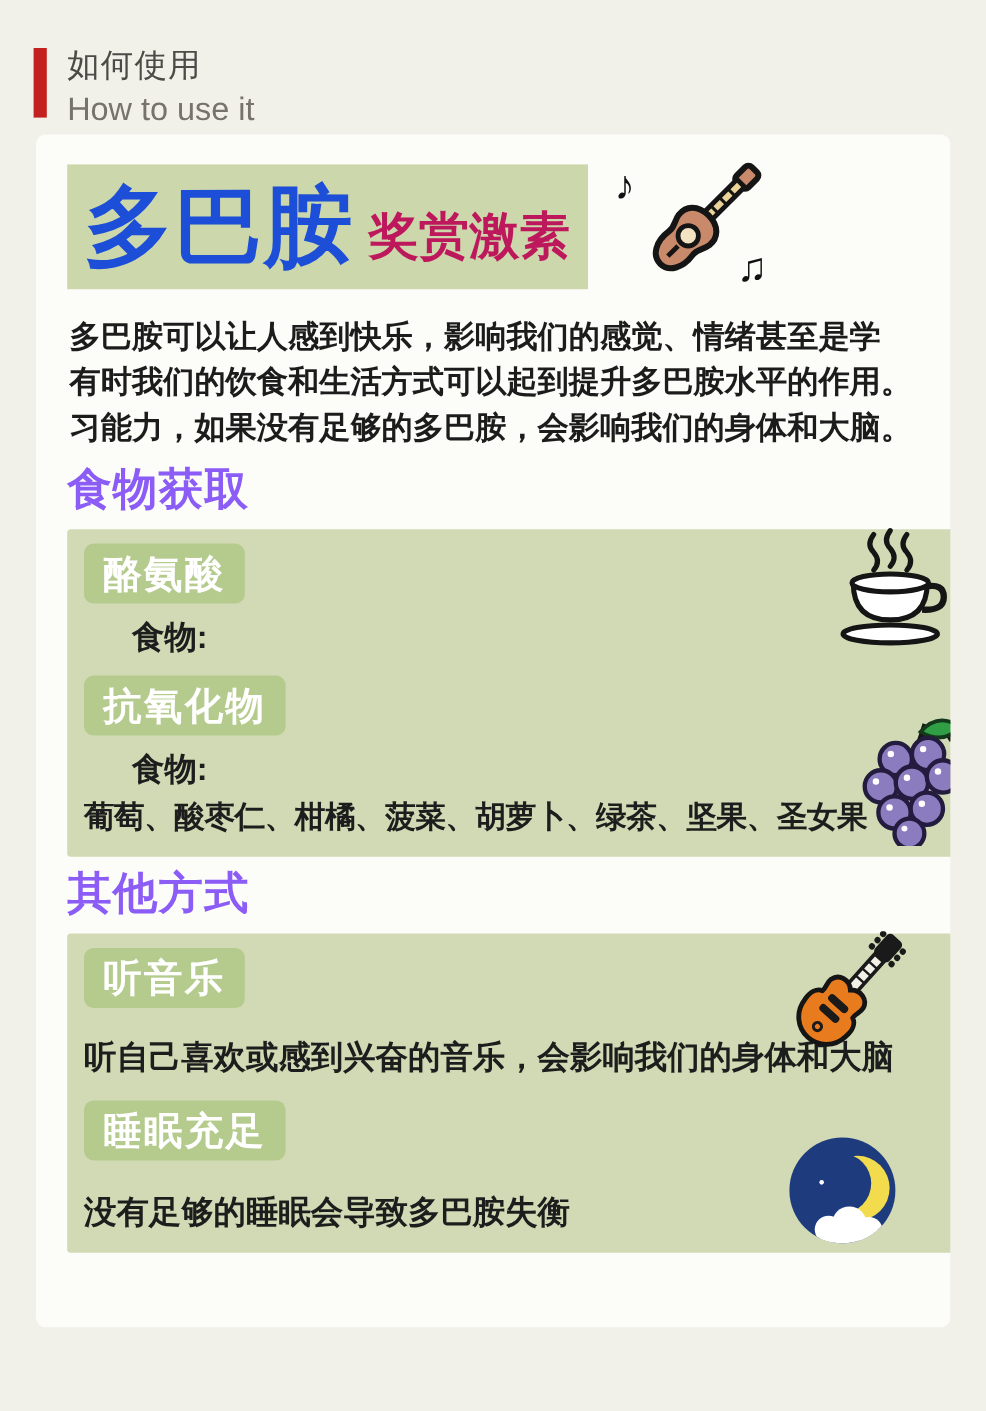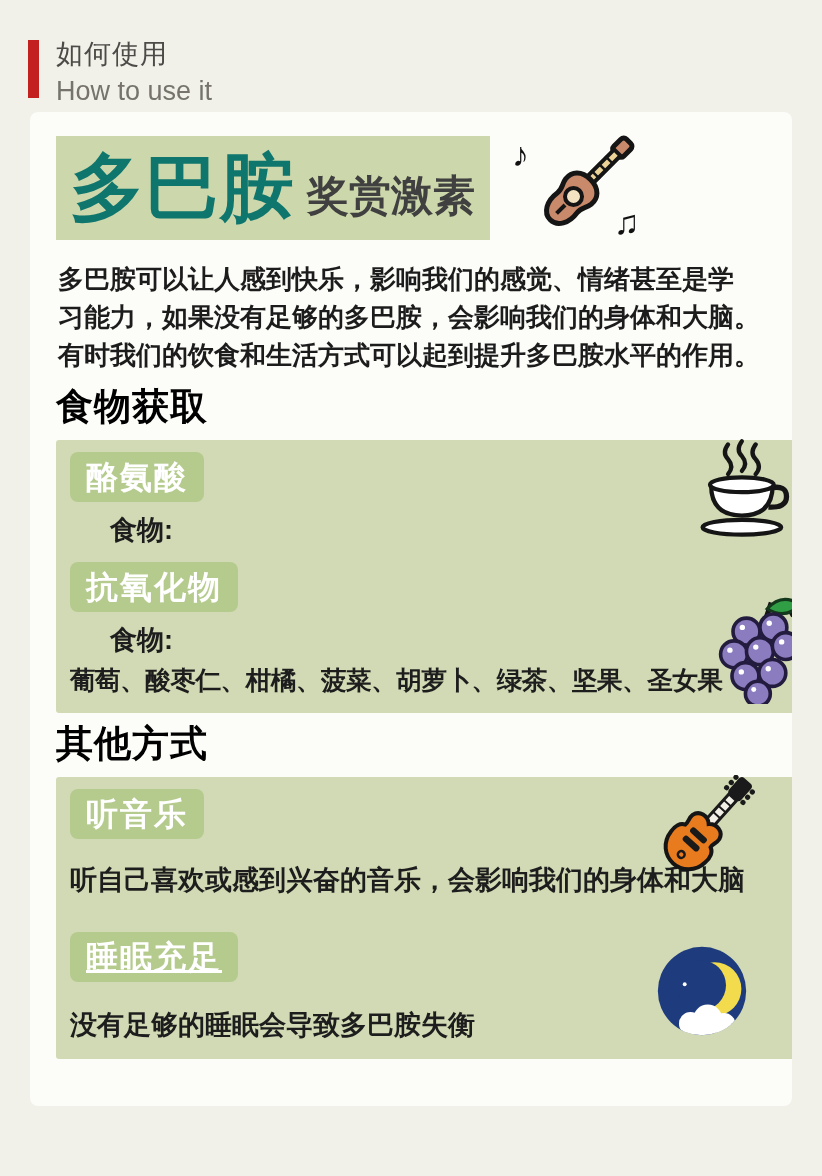--- a/index.html
+++ b/index.html
@@ -19,49 +19,49 @@
   .card{
     position:absolute;left:30px;top:112px;width:762px;height:994px;
     background:#fcfcf8;border-radius:8px;box-sizing:border-box;
     padding:16px 26px;overflow:hidden;
   }
   .title-row{display:flex;align-items:center;}
   .title-box{
     width:434px;height:104px;background:#ccd7ab;box-sizing:border-box;
     display:flex;align-items:center;padding:0 8px 0 14px;flex:none;
   }
-  .title-main{font-size:74px;font-weight:900;color:#0f766e;letter-spacing:1px;line-height:1;}
-  .title-sub{font-size:42px;font-weight:900;color:#404040;margin-left:12px;margin-top:16px;line-height:1;}
+  .title-main{font-size:74px;font-weight:900;color:#1d4ed8;letter-spacing:1px;line-height:1;}
+  .title-sub{font-size:42px;font-weight:900;color:#be185d;margin-left:12px;margin-top:16px;line-height:1;}
   .title-icon{margin-left:14px;flex:none;}
   
   .intro{margin-top:12px;padding-left:2px;}
   .intro div{font-size:26px;font-weight:600;line-height:38px;white-space:nowrap;color:#1c1c1c;}
   
-  .section-heading{font-size:37px;font-weight:800;color:#000000;margin-top:8px;letter-spacing:1px;}
+  .section-heading{font-size:37px;font-weight:800;color:#8b5cf6;margin-top:8px;letter-spacing:1px;}
   
   .green-box{
     position:relative;background:#d1dab4;border-radius:3px;
     margin-top:8px;padding:12px 14px 16px;box-sizing:border-box;width:780px;
   }
   .badge{
     display:inline-block;background:#b5cb8e;color:#ffffff;
     font-size:32px;font-weight:800;letter-spacing:2px;
     padding:9px 16px;border-radius:8px;line-height:1;
   }
   .food-label{font-size:27px;font-weight:800;margin-top:12px;line-height:1.2;margin-left:40px;}
   .food-items{font-size:25.5px;font-weight:700;margin-top:7px;letter-spacing:-0.4px;white-space:nowrap;line-height:1.3;}
   .group2{margin-top:16px;}
   .box-text{font-size:27px;font-weight:700;margin-top:24px;line-height:1.3;}
   .icon-abs{position:absolute;}
   .coffee-pos{top:-2px;right:28px;}
   .grapes-pos{top:146px;right:18px;}
   .eguitar-pos{top:-2px;right:72px;}
   .moon-pos{top:166px;right:86px;}
   .other-heading{margin-top:6px;}
-  .badge-sleep{margin-top:34px;text-decoration:underline;}
+  .badge-sleep{margin-top:18px;}
   .sleep-text{margin-top:26px;}
 </style>
 </head>
 <body>
 
 <div class="page-header">
   <div class="red-bar"></div>
   <div class="header-text">
     <div class="header-zh">如何使用</div>
     <div class="header-en">How to use it</div>
@@ -88,22 +88,22 @@
           <line x1="78" y1="84" x2="78" y2="96" stroke="#151515" stroke-width="4"></line>
         </g>
         <text x="8" y="38" font-size="34" fill="#111" font-weight="bold">♪</text>
         <text x="110" y="106" font-size="34" fill="#111" font-weight="bold">♫</text>
       </svg>
     </span>
   </div>
 
   <div class="intro">
     <div>多巴胺可以让人感到快乐，影响我们的感觉、情绪甚至是学</div>
+    <div>有时我们的饮食和生活方式可以起到提升多巴胺水平的作用。</div>
     <div>习能力，如果没有足够的多巴胺，会影响我们的身体和大脑。</div>
-    <div>有时我们的饮食和生活方式可以起到提升多巴胺水平的作用。</div>
   </div>
 
   <div class="section-heading">食物获取</div>
 
   <div class="green-box">
 
     <div>
       <span class="badge">酪氨酸</span>
       <div class="food-label">食物:</div>
     </div>

